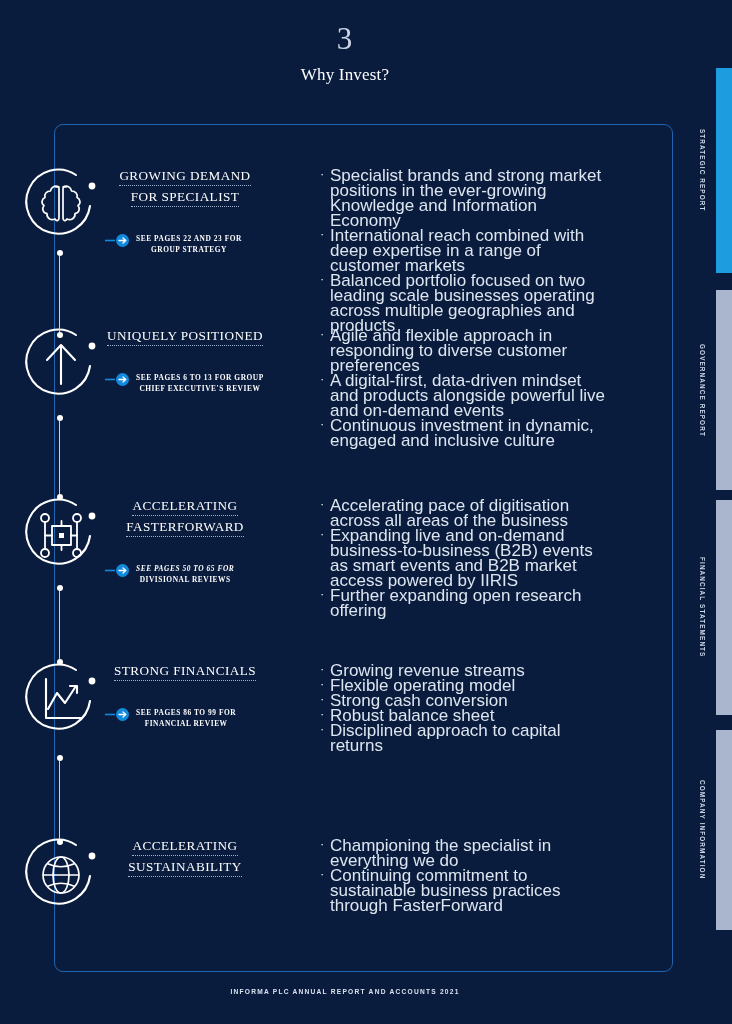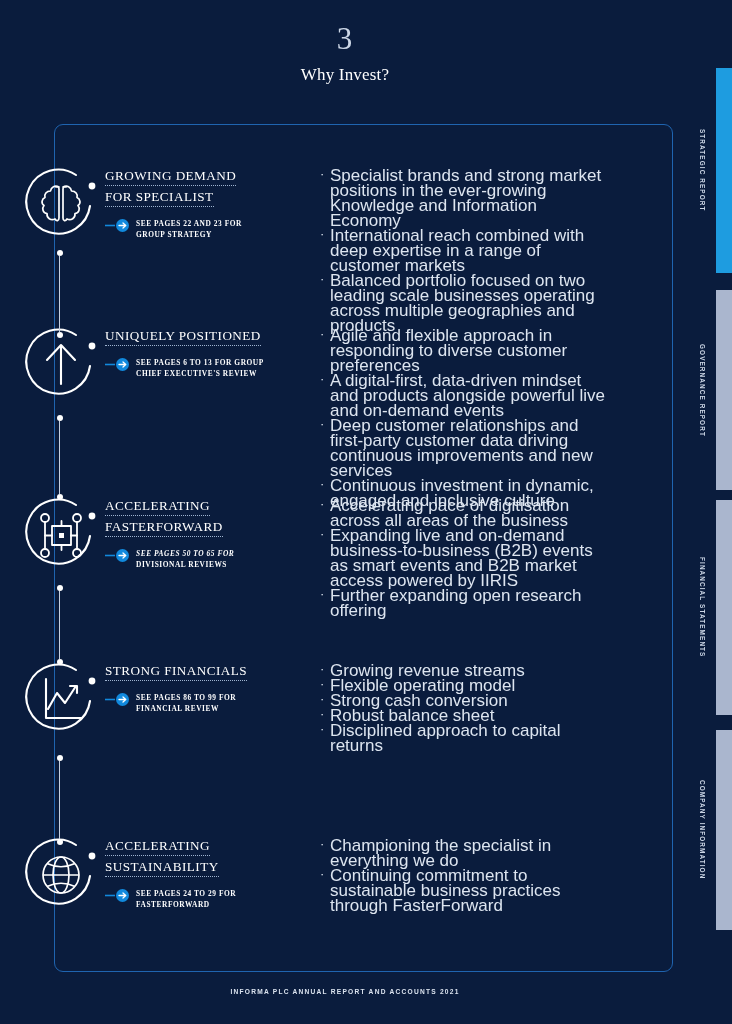--- a/index.html
+++ b/index.html
@@ -32,37 +32,37 @@
     width: 619px; height: 848px;
     border: 1px solid #1f64b0; border-radius: 9px;
     background: transparent;
   }
 
   
   .row { position: absolute; left: 0; width: 100%; }
   .icon-col { position: absolute; left: 14px; top: 0; width: 92px; height: 92px; }
   .icon-col svg { display: block; }
 
-  .text-col { position: absolute; left: 105px; top: 6px; width: 160px; }
+  .text-col { position: absolute; left: 105px; top: 6px; width: 160px; text-align: center; }
   .bullet-col { position: absolute; left: 318px; top: 8px; width: 292px; }
 
   .heading {
     font-family: "Liberation Serif", serif;
     font-size: 13.2px; color: #ffffff; letter-spacing: .45px;
     line-height: 20.8px;
   }
   .heading span.hl {
     display: inline;
     border-bottom: 1px dotted #9fb4d0;
     padding-bottom: 2px;
   }
   .hline { display: block; }
 
   .link {
-    margin-top: 9px; display: flex; align-items: flex-start; gap: 0;
+    margin-top: 24px; display: flex; align-items: flex-start; gap: 0;
   }
   .link-arrow { flex: 0 0 auto; margin-top: 1px; }
   .link-text {
     font-family: "Liberation Serif", serif;
     font-weight: bold;
     font-size: 7.4px; color: #ffffff;
     letter-spacing: .55px; line-height: 11.5px;
     margin-left: 5px; padding-top: 1px;
   }
 
@@ -184,21 +184,20 @@
             <span class="link-text">
               <span style="display: block;">SEE PAGES 6 TO 13 FOR GROUP</span>
               <span style="display: block;">CHIEF EXECUTIVE'S REVIEW</span>
             </span>
           </a>
         </div>
         <div class="bullet-col">
           <ul class="bullets">
             <li>Agile and flexible approach in responding to diverse customer preferences</li>
             <li>A digital-first, data-driven mindset and products alongside powerful live and on-demand events</li>
-            <li>Deep customer relationships and first-party customer data driving continuous improvements and new services</li>
             <li>Continuous investment in dynamic, engaged and inclusive culture</li>
           </ul>
         </div>
       </div>
       <div class="row" style="top: 490px;">
         <div class="icon-col">
           <svg width="92" height="92" viewBox="0 0 92 92">
             <path d="M62 15 A32 32 0 1 0 76 46" stroke="#ffffff" fill="none" stroke-width="2.1" stroke-linecap="round" stroke-linejoin="round"></path>
             <circle cx="78" cy="26" r="3.4" fill="#ffffff"></circle>
             <g stroke="#ffffff" fill="none" stroke-width="1.8" stroke-linecap="round" stroke-linejoin="round">
@@ -292,31 +291,20 @@
               <path d="M33 33.5 Q47 40 61 33.5"></path>
               <path d="M33 56.5 Q47 50 61 56.5"></path>
             </g>
           </svg>
         </div>
         <div class="text-col">
           <div class="heading">
             <span class="hline"><span class="hl">ACCELERATING</span></span>
             <span class="hline"><span class="hl">SUSTAINABILITY</span></span>
           </div>
-          <a class="link">
-            <span class="link-arrow"><svg width="26" height="13" viewBox="0 0 26 13">
-                <path d="M0 6.5 H10" stroke="#1189dd" stroke-width="1.6"></path>
-                <circle cx="17.5" cy="6.5" r="6.5" fill="#1189dd"></circle>
-                <path d="M14 6.5 H20.5 M18 4 L20.8 6.5 L18 9" stroke="#ffffff" stroke-width="1.3" fill="none" stroke-linecap="round" stroke-linejoin="round"></path>
-              </svg></span>
-            <span class="link-text">
-              <span style="display: block;">SEE PAGES 24 TO 29 FOR</span>
-              <span style="display: block;">FASTERFORWARD</span>
-            </span>
-          </a>
         </div>
         <div class="bullet-col">
           <ul class="bullets">
             <li>Championing the specialist in everything we do</li>
             <li>Continuing commitment to sustainable business practices through FasterForward</li>
           </ul>
         </div>
       </div>
       <div class="connector" style="top: 250px; height: 88px;">
         <div class="cline"></div>

